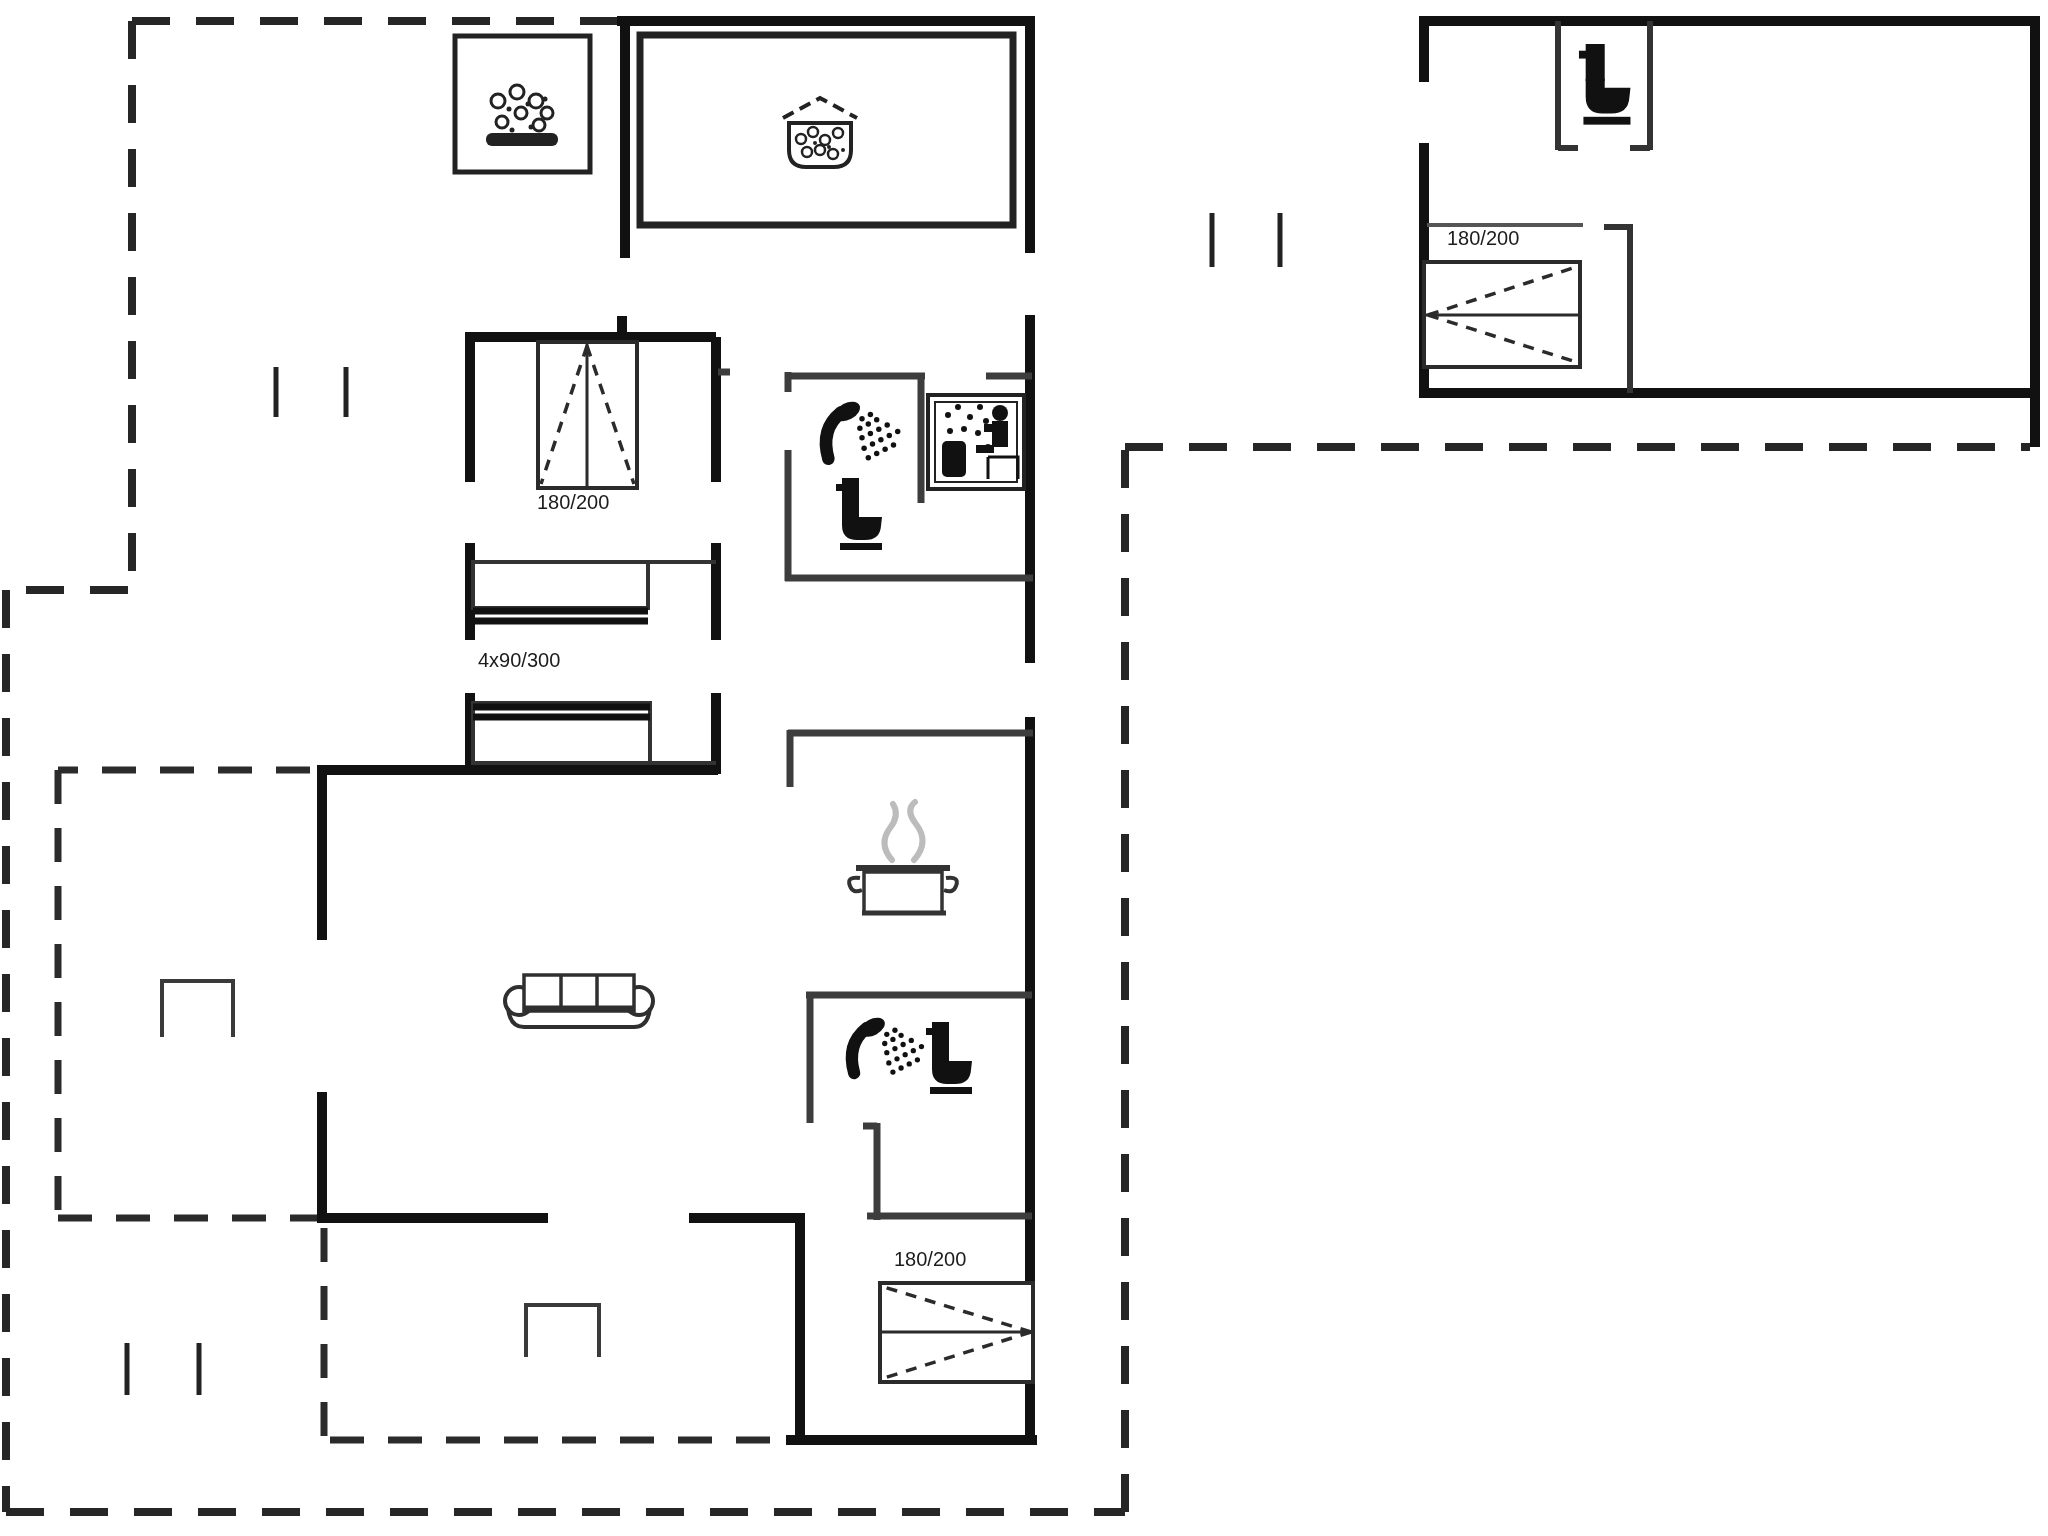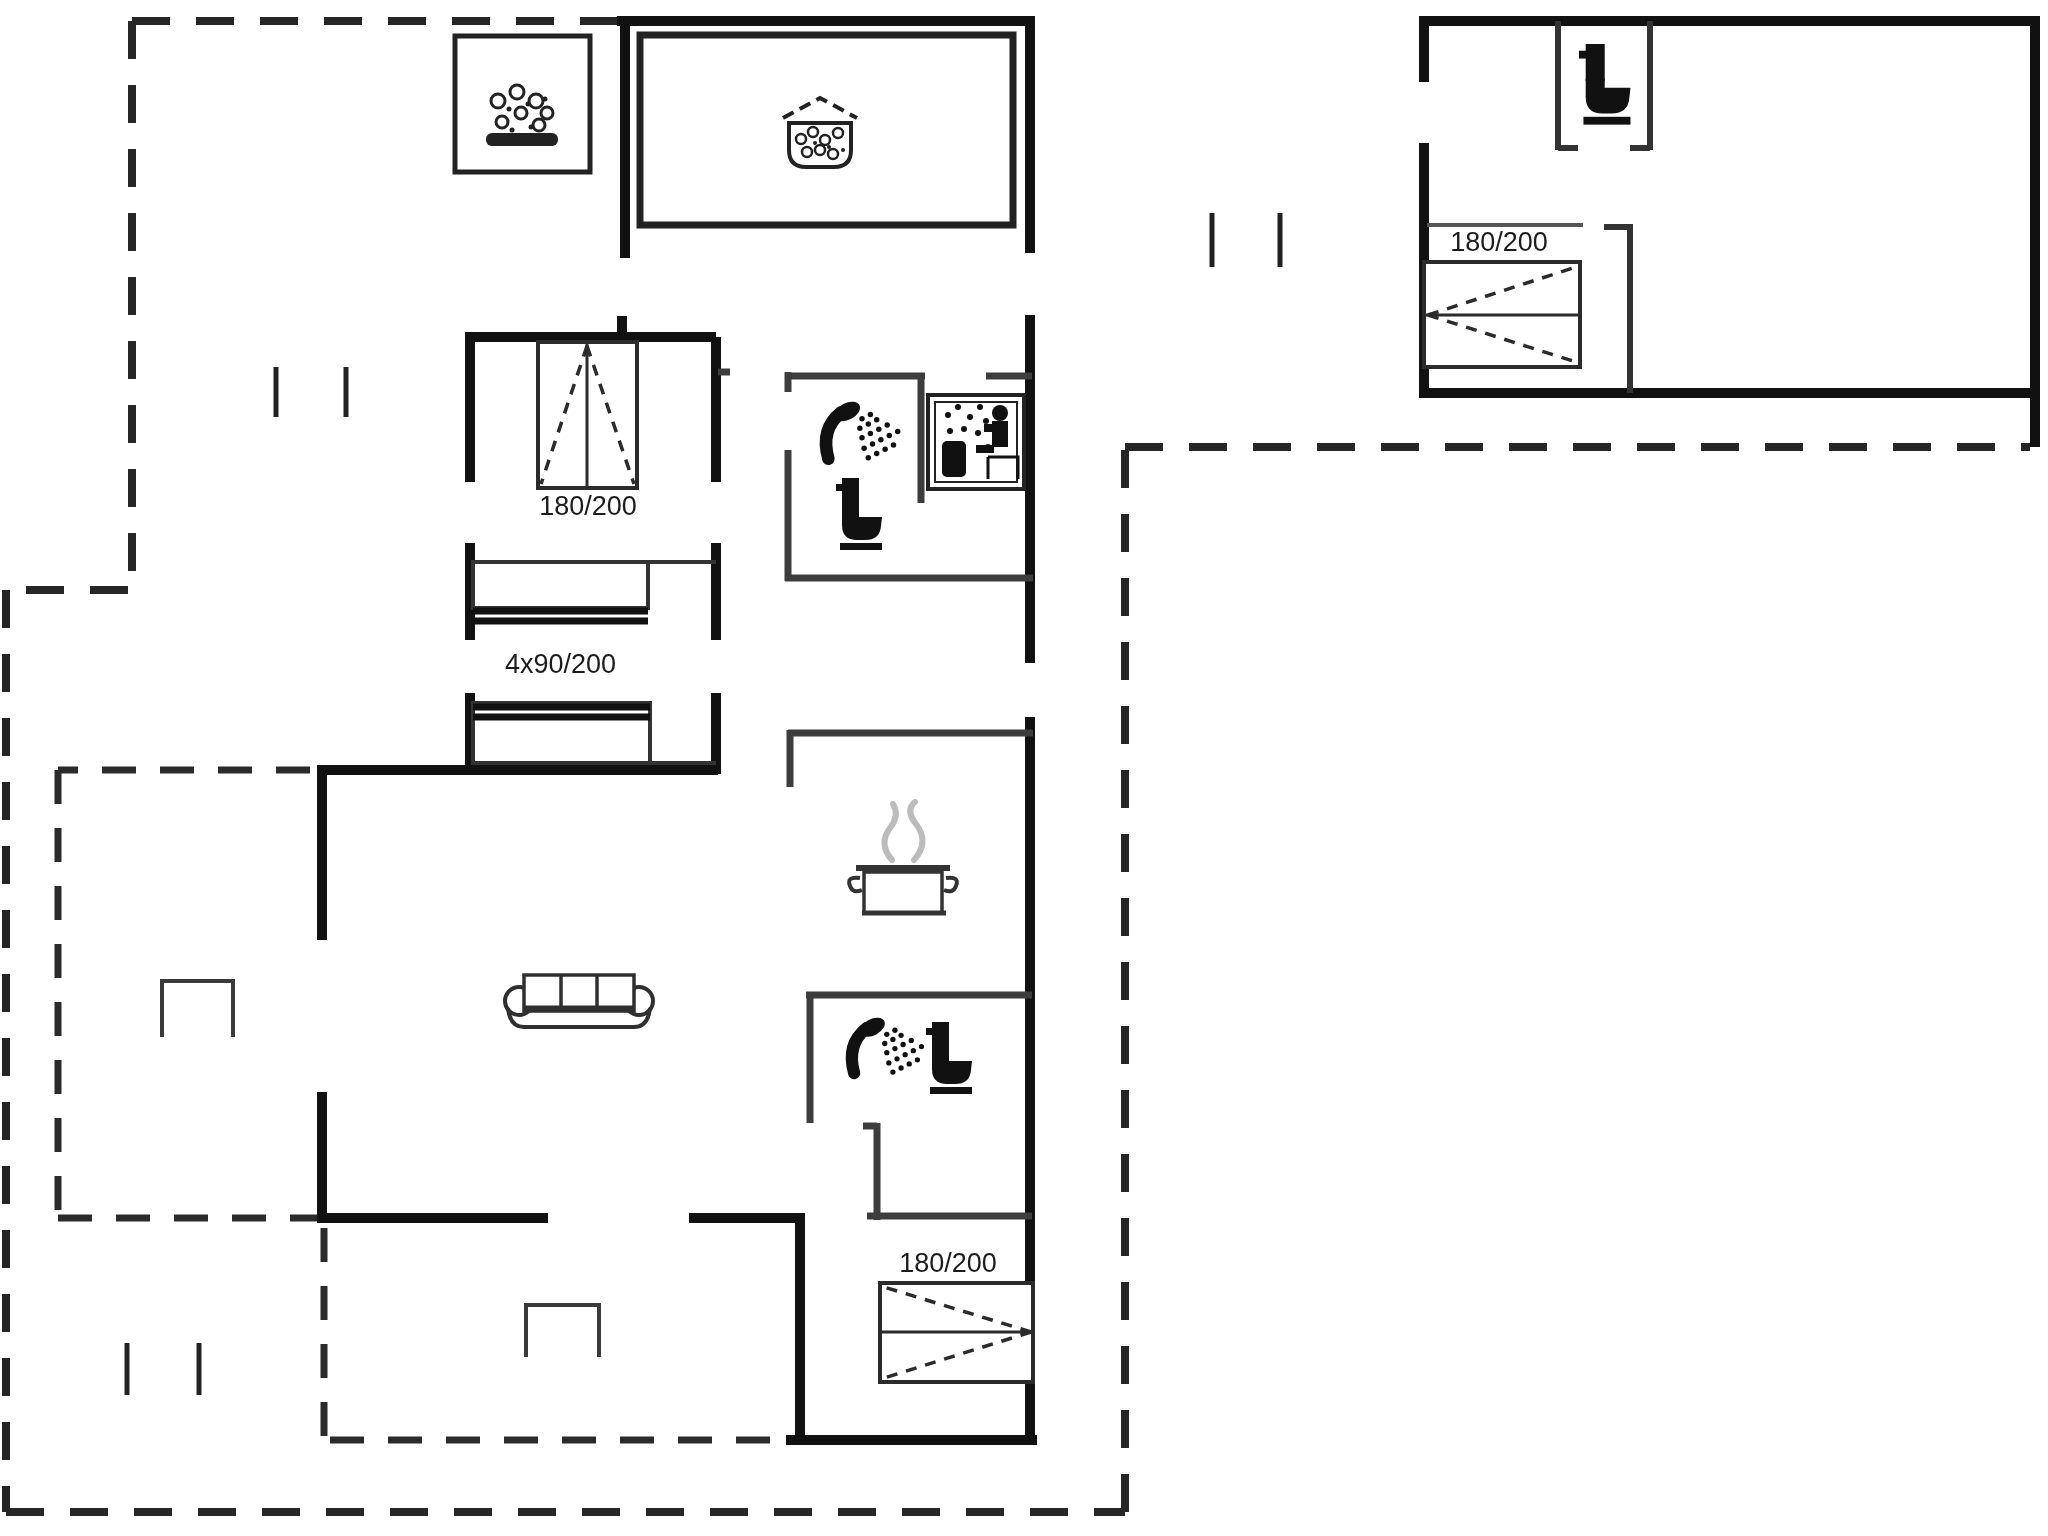--- a/index.html
+++ b/index.html
@@ -1,19 +1,19 @@
 <!DOCTYPE html>
 <html><head>
 <meta charset="utf-8">
 <style>
   html,body{margin:0;padding:0;background:#ffffff;}
   #stage{position:relative;width:2048px;height:1536px;background:#ffffff;overflow:hidden;
          font-family:"Liberation Sans", sans-serif;}
   #plan-svg{position:absolute;left:0;top:0;}
-  .plan-label{position:absolute;font-size:27px;color:#1c1c1c;text-align:center;
+  .plan-label{position:absolute;font-size:20px;color:#1c1c1c;
               letter-spacing:0px;font-family:"Liberation Sans", sans-serif;white-space:nowrap;}
 </style>
 </head>
 <body>
 
 <div id="stage">
 
 <svg id="plan-svg" width="2048" height="1536" viewBox="0 0 2048 1536" xmlns="http://www.w3.org/2000/svg">
 
   <defs>
@@ -260,19 +260,19 @@
     <rect x="1424" y="262" width="156" height="105" fill="#fff" stroke-width="4"></rect>
     <path d="M1424,315 H1580" stroke-width="3"></path>
     <path d="M1428,315 L1576,267" stroke-width="3.5" stroke-dasharray="11 9" fill="none"></path>
     <path d="M1428,315 L1576,362" stroke-width="3.5" stroke-dasharray="11 9" fill="none"></path>
   </g>
 
 </svg>
 
 <div class="plan-label" style="left:537px;top:491px;width:102px;">180/200</div>
 
-<div class="plan-label" style="left:478px;top:649px;width:165px;">4x90/200</div>
+<div class="plan-label" style="left:478px;top:649px;width:165px;">4x90/300</div>
 
 <div class="plan-label" style="left:894px;top:1248px;width:108px;">180/200</div>
 
 <div class="plan-label" style="left:1447px;top:227px;width:104px;">180/200</div>
 
 </div>
 
 </body></html>

